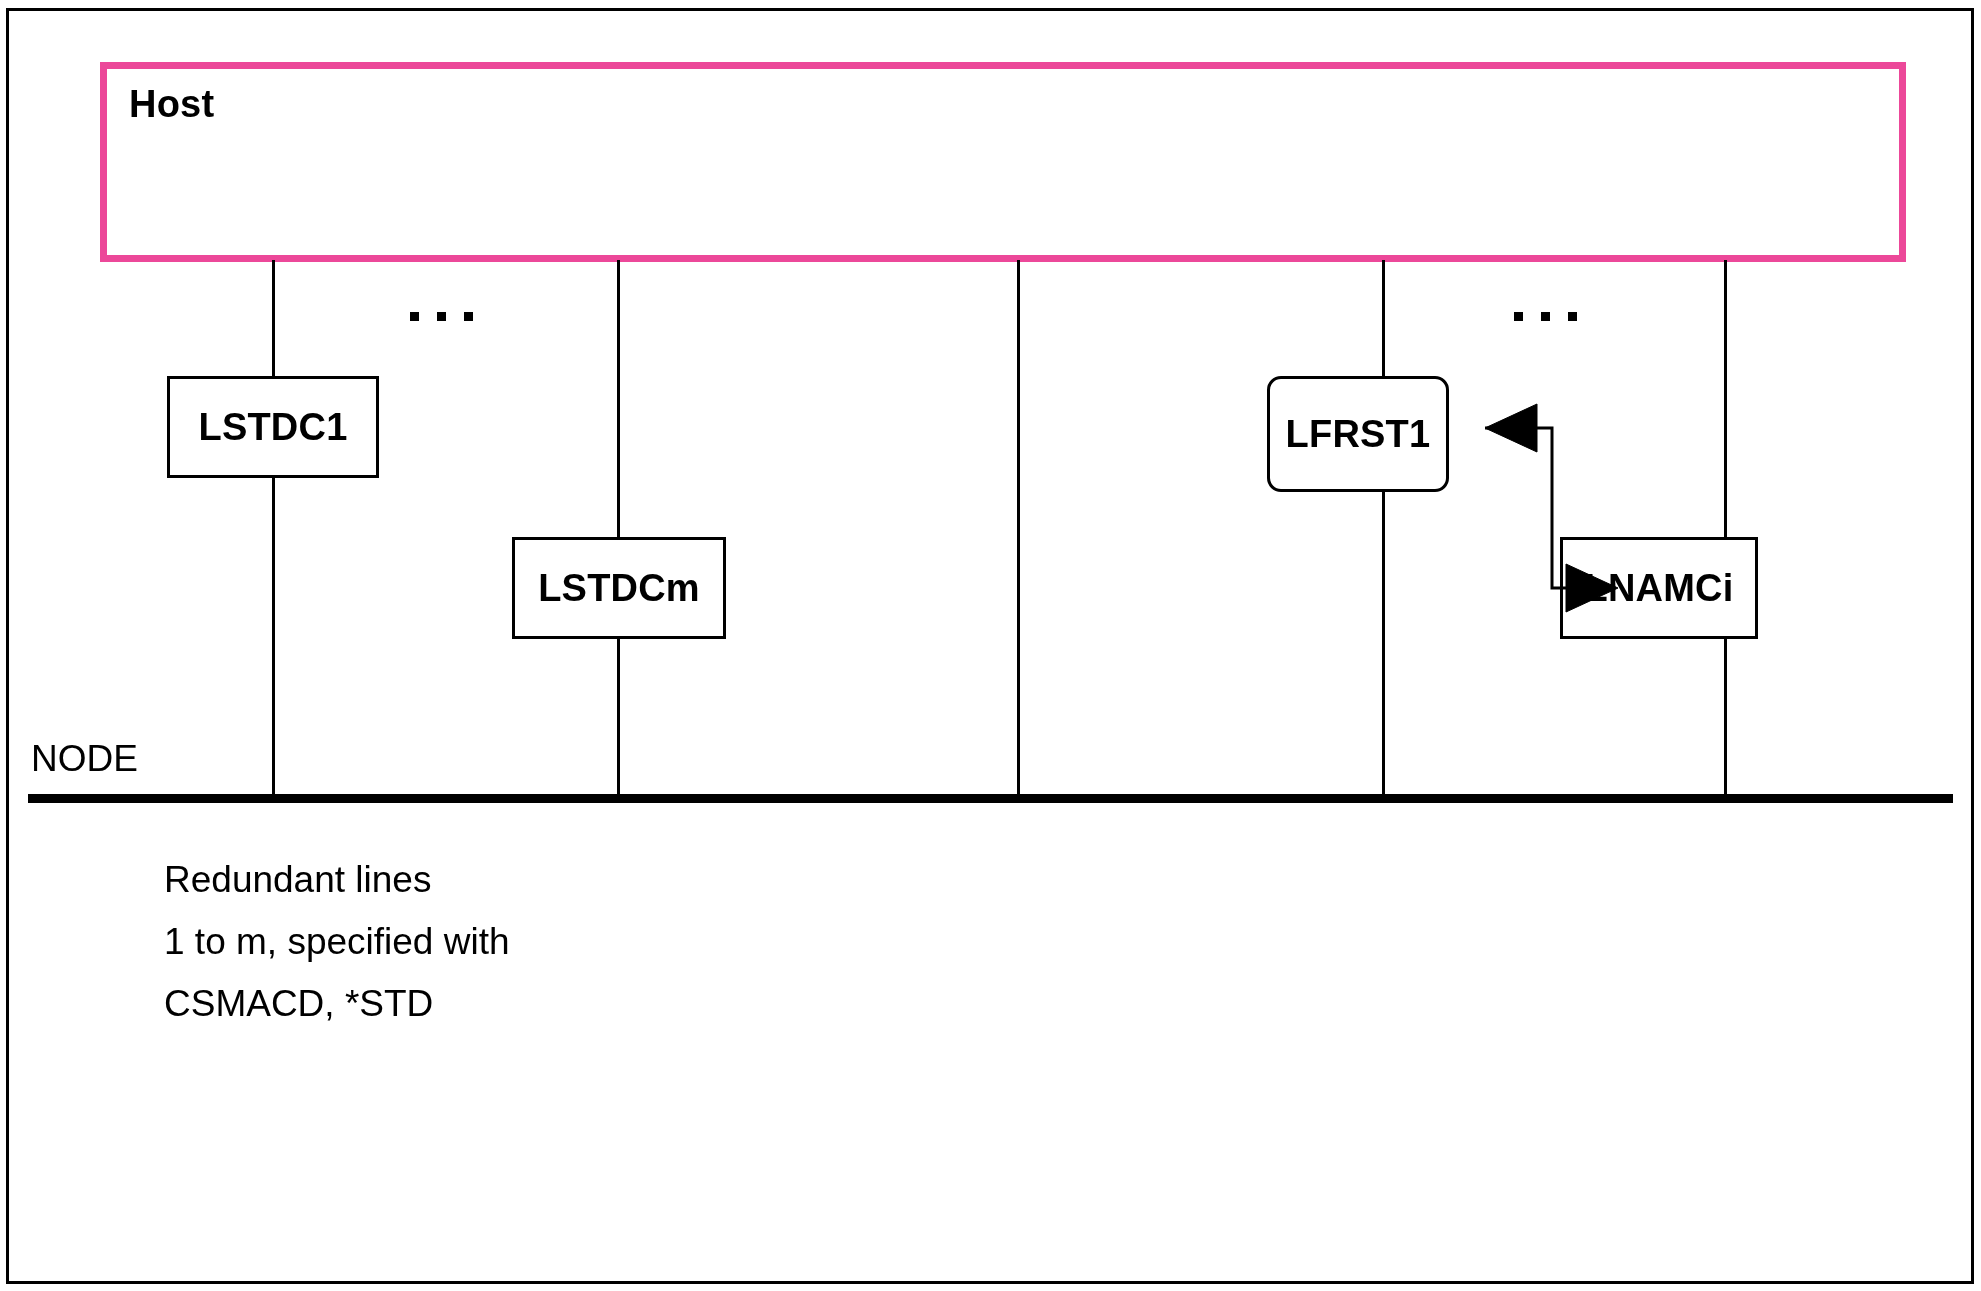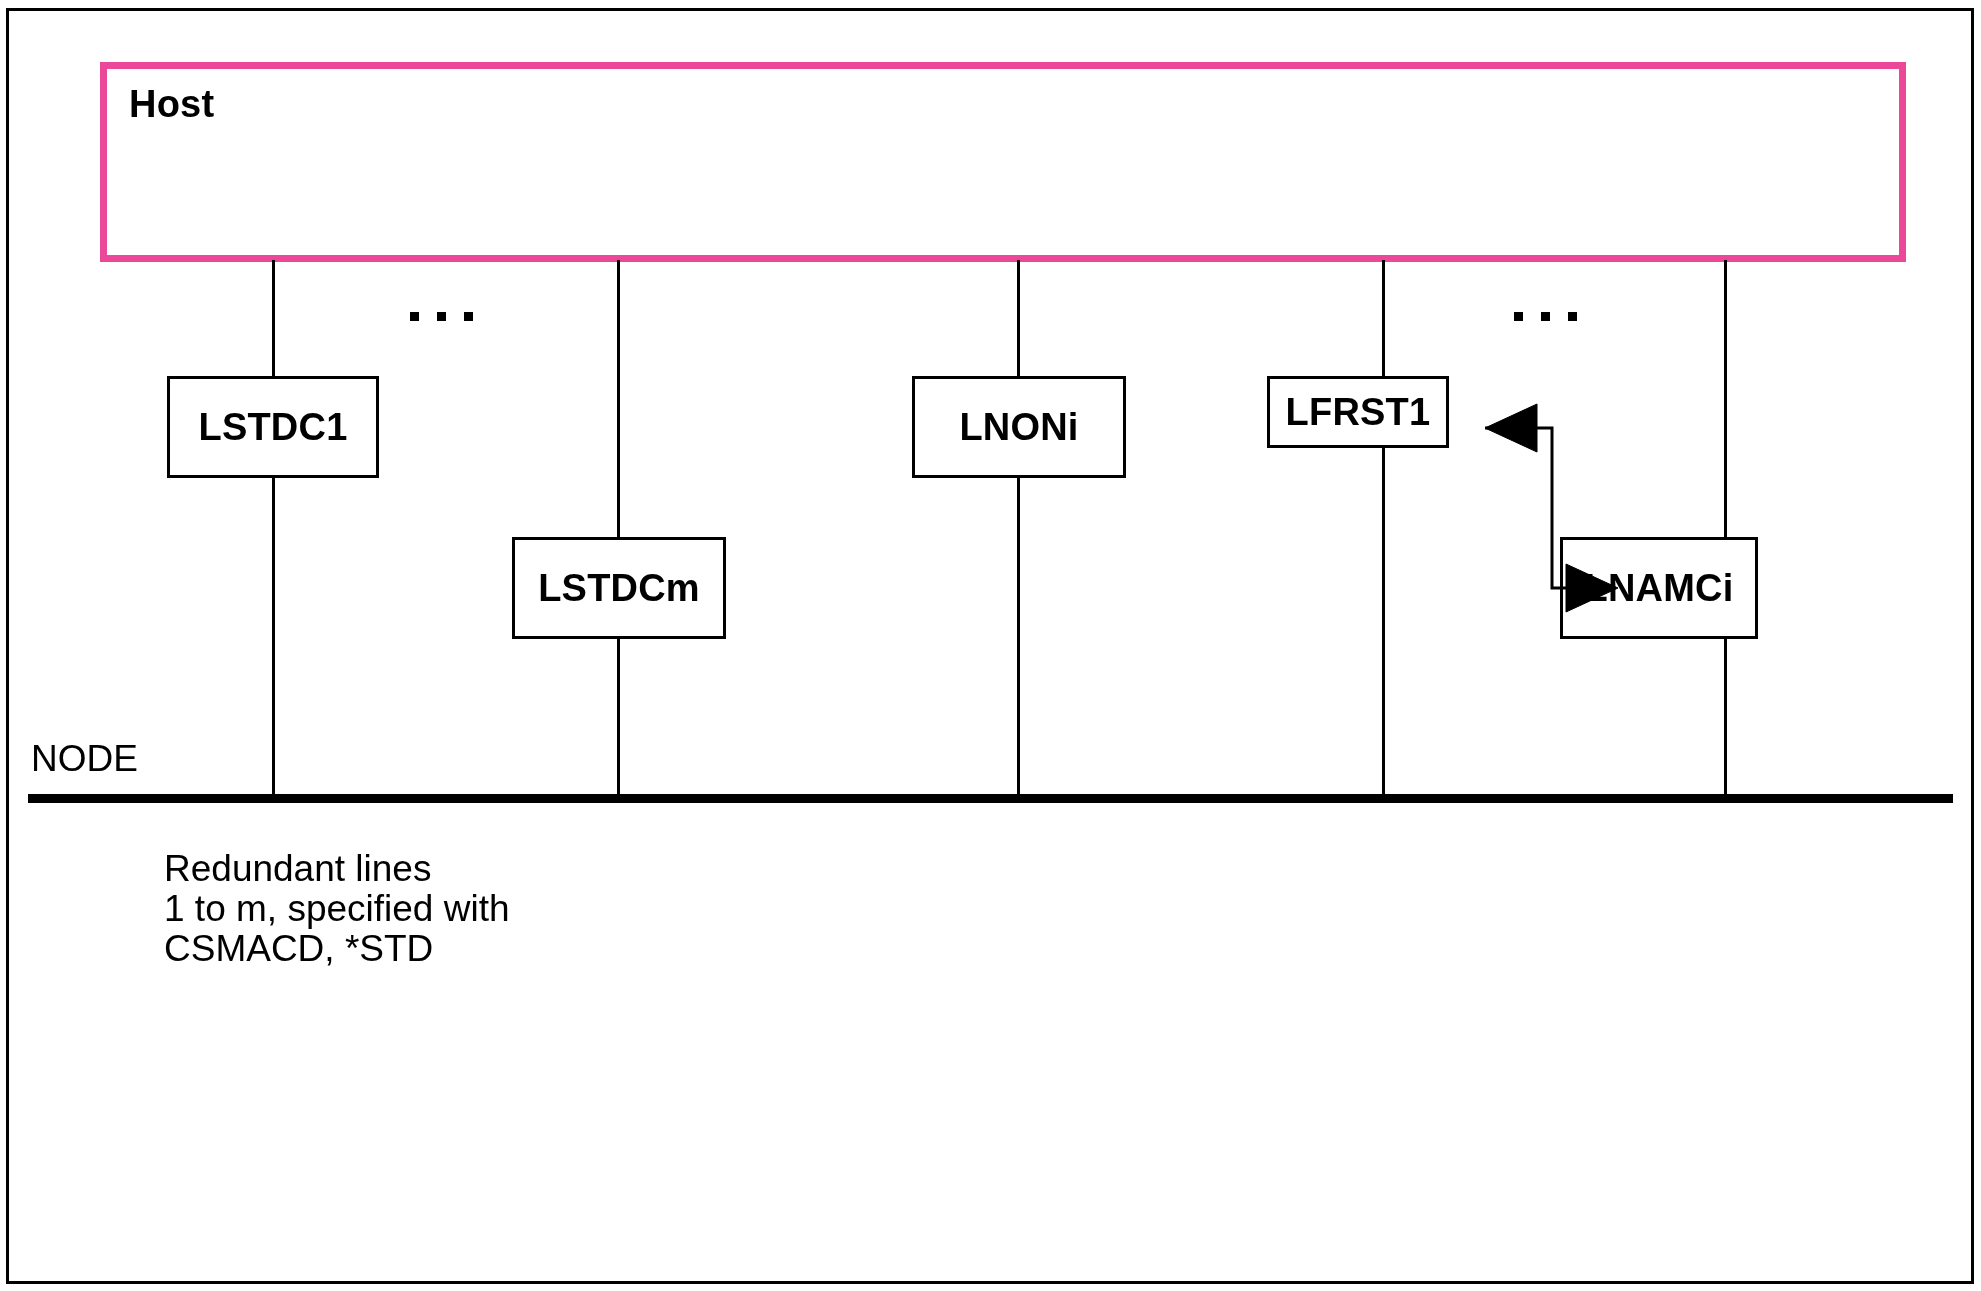--- a/index.html
+++ b/index.html
@@ -104,21 +104,21 @@
     left: 28px;
     top: 794px;
     width: 1925px;
     height: 9px;
     background: #000000;
   }
   
   .caption {
     position: absolute;
     font-size: 37px;
-    line-height: 40px;
+    line-height: 62px;
     color: #000000;
     font-weight: normal;
     white-space: pre-line;
   }
   #caption-1 { left: 164px; top: 849px; width: 480px; }
   #caption-2 { left: 784px; top: 849px; width: 470px; }
   #caption-3 { left: 1296px; top: 849px; width: 660px; }
 </style>
 </head>
 <body>
@@ -149,25 +149,22 @@
   </div>
 
   <div class="lbox" style="left:167px; top:376px; width:212px; height:102px;align-items:center;">
     <span>LSTDC1</span>
   </div>
 
   <div class="lbox" style="left:512px; top:537px; width:214px; height:102px;">
     <span>LSTDCm</span>
   </div>
 
-  <div class="lbox" style="left:912px; top:376px; width:214px; height:102px;">
-    <span>LNONi</span>
-  </div>
 
-  <div class="lbox" style="left:1267px; top:376px; width:182px; height:72px;">
+  <div class="lbox" style="left:1267px; top:376px; width:182px; height:116px;border-radius:14px;">
     <span>LFRST1</span>
   </div>
 
   <div class="lbox" style="left:1560px; top:537px; width:198px; height:102px;">
     <span>LNAMCi</span>
   </div>
 
   <svg class="connector-svg" viewBox="0 0 260 240" width="260" height="240">
 
     <path d="M 45 28 L 112 28 L 112 188 L 145 188" fill="none" stroke="#000000" stroke-width="3"></path>

